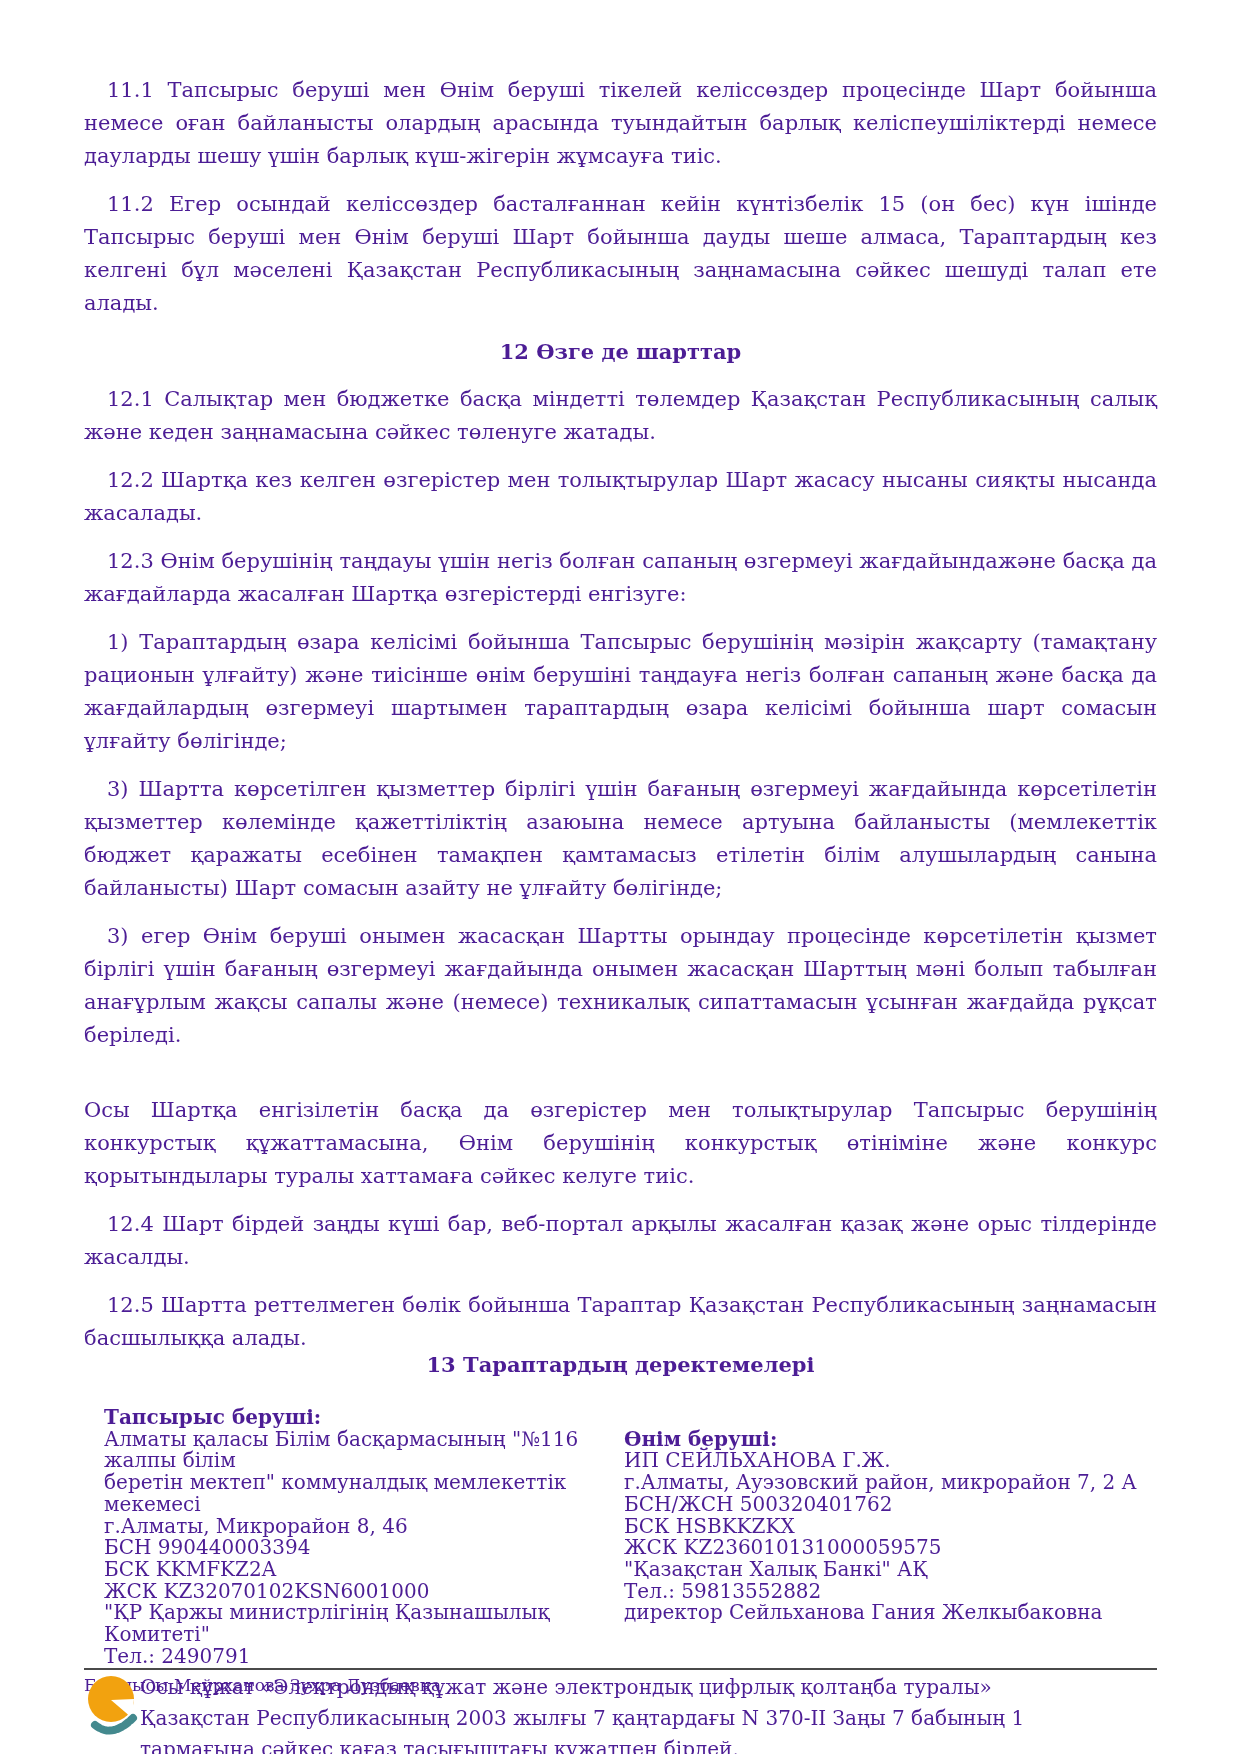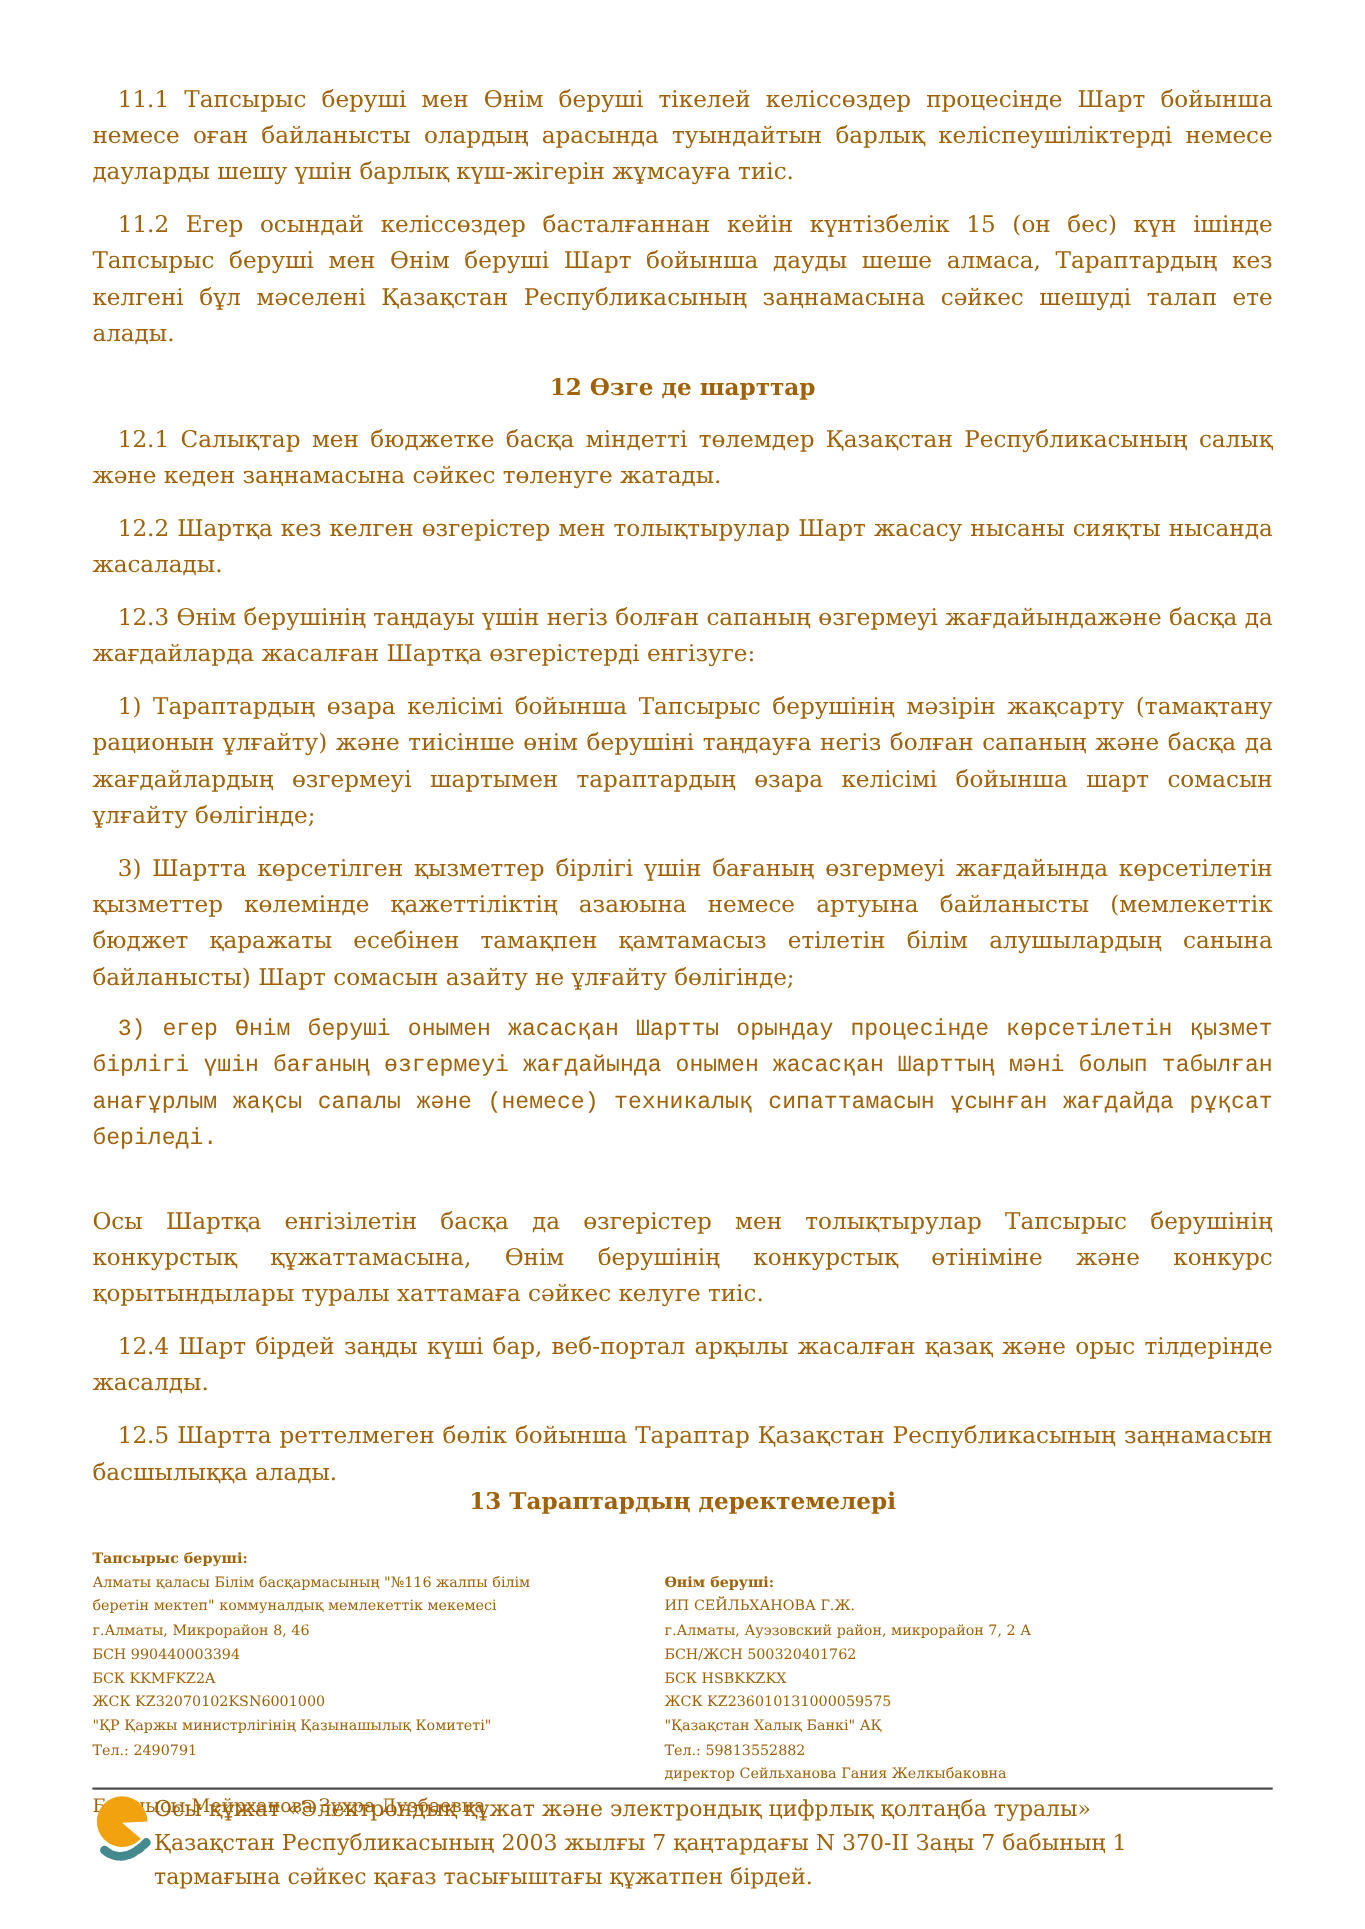--- a/index.html
+++ b/index.html
@@ -3,48 +3,49 @@
 <meta charset="utf-8">
 <style>
   * { margin: 0; padding: 0; box-sizing: border-box; }
   html, body { background: #ffffff; }
   .page {
     position: relative;
     width: 1241px;
     height: 1754px;
     margin: 0 auto;
     background: #ffffff;
-    color: #a16207;
+    color: #4c1d95;
     font-family: "DejaVu Serif", "Liberation Serif", serif;
     overflow: hidden;
   }
   .body-flow { padding: 74px 84px 0 84px; }
   .clause {
     font-size: 21px;
     line-height: 33px;
     text-align: justify;
     text-indent: 23px;
     margin-bottom: 15px;
   }
-  .clause.tight-bottom { margin-bottom: 0; font-family: Liberation Mono, monospace; }
+  .clause.tight-bottom { margin-bottom: 0; }
   .clause.no-indent { text-indent: 0; margin-top: 42px; }
   .sec-heading {
     font-size: 21px;
     line-height: 33px;
     font-weight: bold;
     text-align: center;
     margin-bottom: 15px;
   }
   .bottom-section { position: absolute; top: 1348px; left: 84px; right: 84px; }
   .bottom-section .sec-heading { margin-bottom: 0; }
   .req-table {
     display: flex;
-    font-size: 13px;
+    font-size: 20px;
     line-height: 21.7px;
     margin-top: 26px;
+    margin-left: 20px;
   }
   .req-col-left { width: 520px; }
   .req-col-right { flex: 1; }
   .req-title { font-weight: bold; }
   .req-spacer { height: 21.7px; }
   .separator-line { border-top: 2px solid #4a4a4a; margin-top: 1px; }
   .bottom-zone { position: relative; height: 126px; }
   .head-line { font-size: 17px; line-height: 22px; padding-top: 4px; }
   .footer-note {
     position: absolute;

